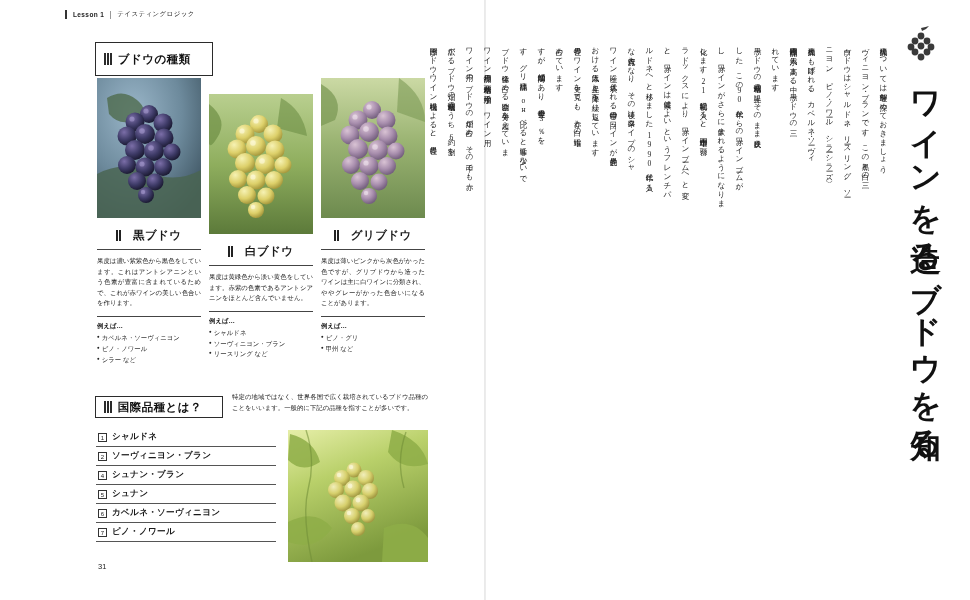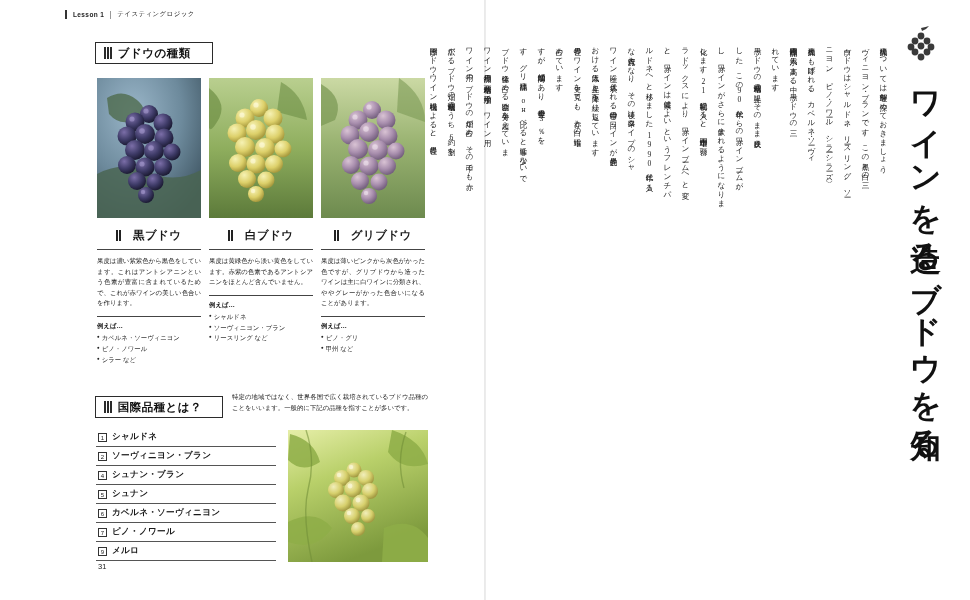--- a/index.html
+++ b/index.html
@@ -73,31 +73,31 @@
     display: block;
     width: 1.6px; height: 12px; background: #2b2b2b;
   }
   .sec-head .txt {
     font-weight: bold;
     font-size: 11.5px;
     letter-spacing: 0.04em;
     color: #111;
   }
 
-  #sec-grape { left: 95px; top: 42px; width: 118px; height: 22px; }
+  #sec-grape { left: 95px; top: 42px; width: 118px; height: 34px; }
   #sec-intl  { left: 95px; top: 396px; width: 128px; height: 22px; }
 
   
   .grape-card {
     position: absolute;
     top: 78px;
     width: 104px;
   }
   #card-0 { left: 97px; }
-  #card-1 { left: 209px; }
+  #card-1 { left: 209px; margin-top: 16px; }
   #card-2 { left: 321px; }
 
   .grape-photo {
     width: 104px; height: 140px;
     border: 0;
     overflow: hidden;
     position: relative;
   }
   .grape-name {
     margin-top: 10px;
@@ -488,24 +488,20 @@
         <span class="intl-num">5</span>
         <span class="intl-label">シュナン</span>
       </div>
       <div class="intl-item">
         <span class="intl-num">6</span>
         <span class="intl-label">カベルネ・ソーヴィニヨン</span>
       </div>
       <div class="intl-item">
         <span class="intl-num">7</span>
         <span class="intl-label">ピノ・ノワール</span>
-      </div>
-      <div class="intl-item">
-        <span class="intl-num">9</span>
-        <span class="intl-label">メルロ</span>
       </div>
     </div>
 
     <div id="vine-photo">
       <svg width="140" height="132" viewBox="0 0 140 132" preserveAspectRatio="none">
         <defs>
           <linearGradient id="bgV" x1="0" y1="0" x2="0.4" y2="1">
             <stop offset="0%" stop-color="#e6eea8"></stop>
             <stop offset="40%" stop-color="#b9d06a"></stop>
             <stop offset="100%" stop-color="#7d9a3d"></stop>

